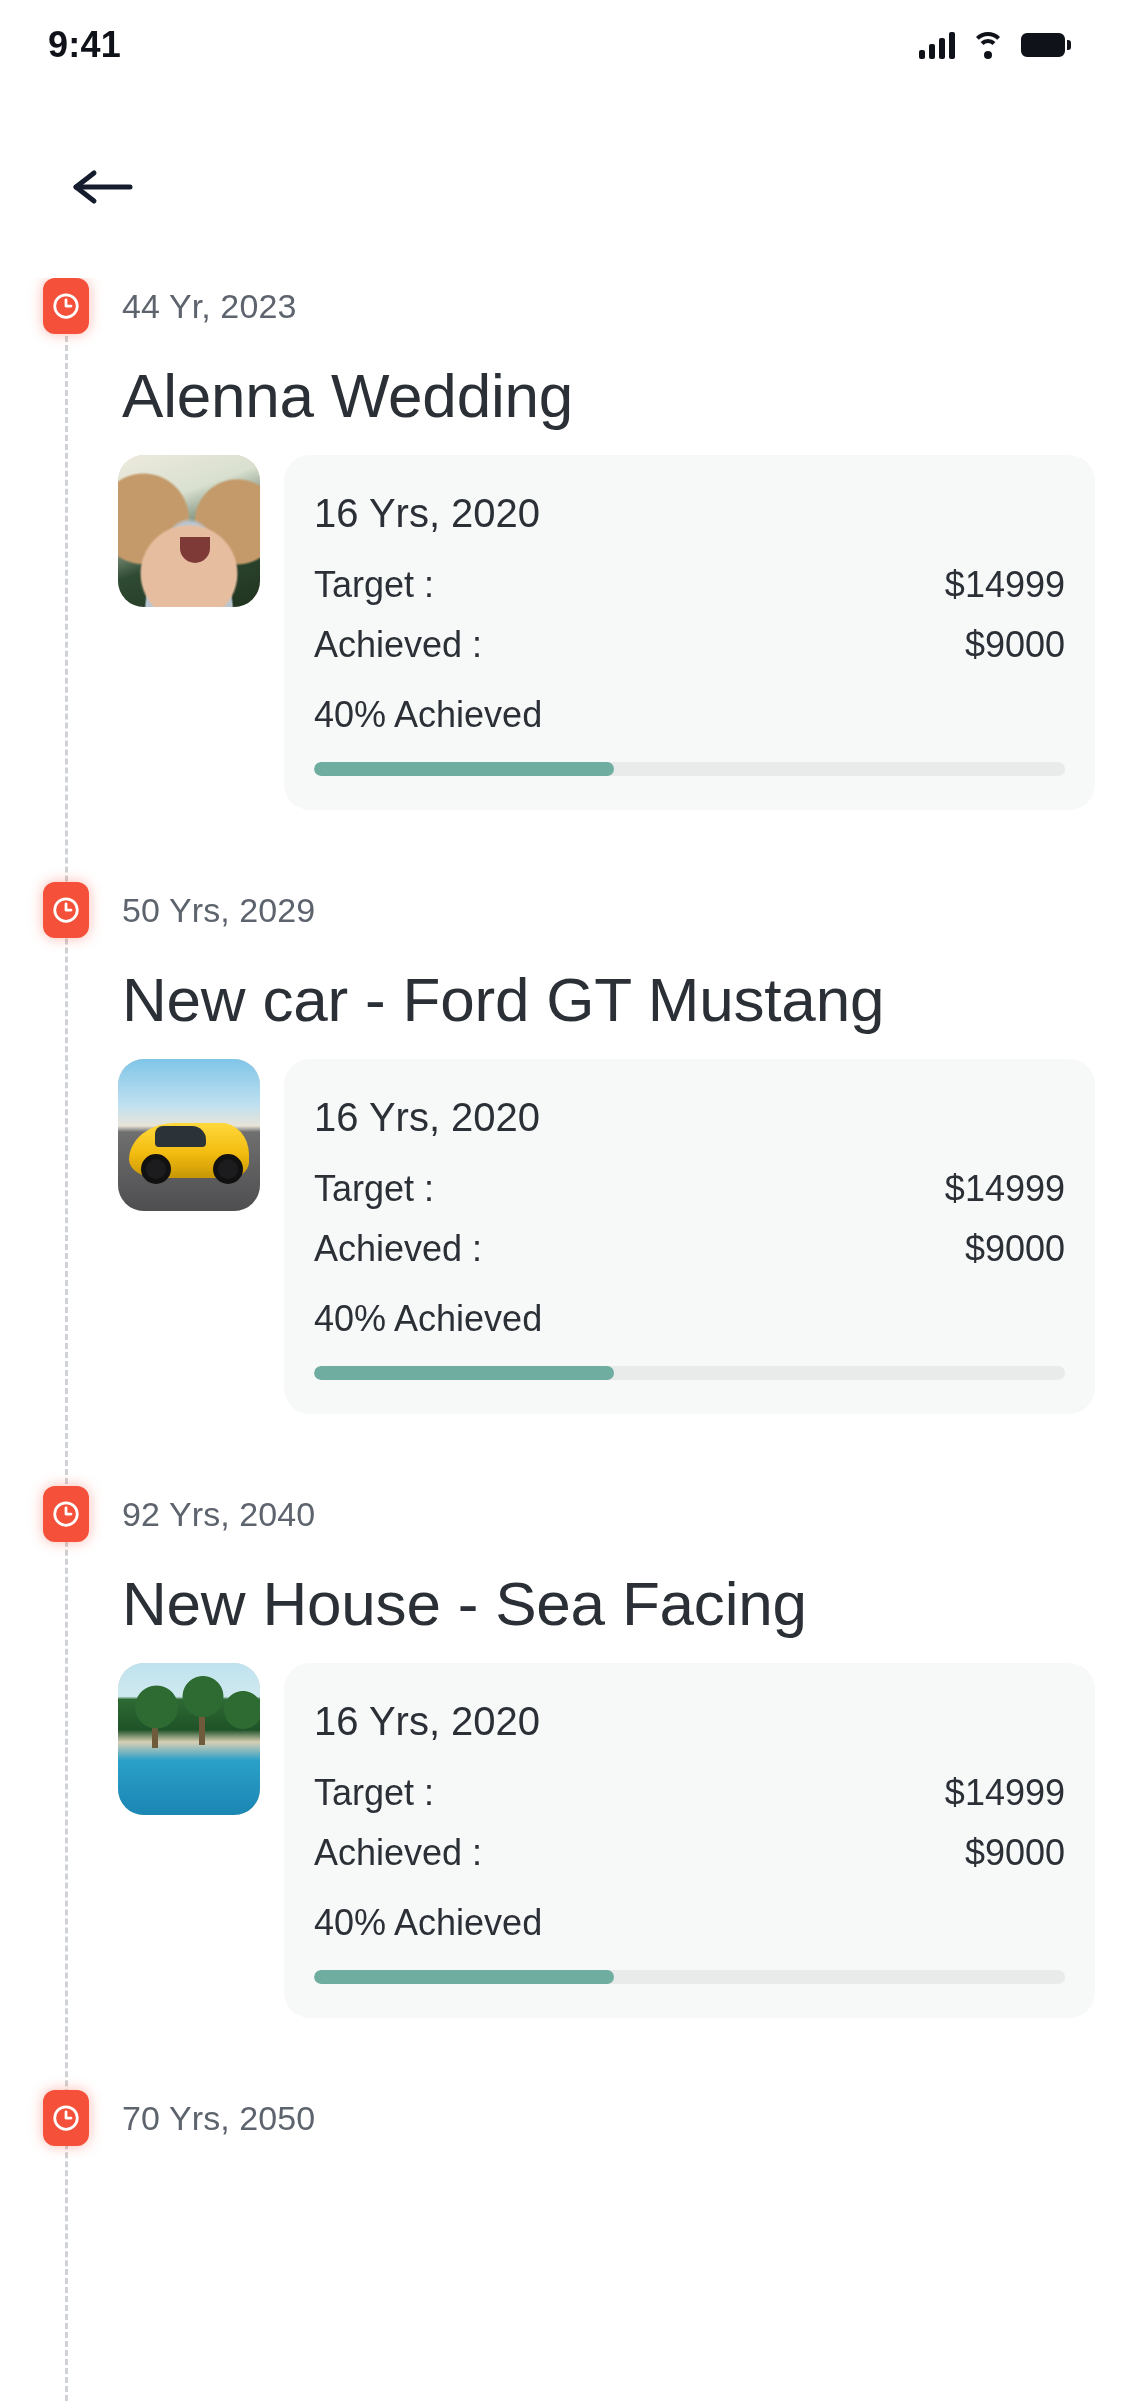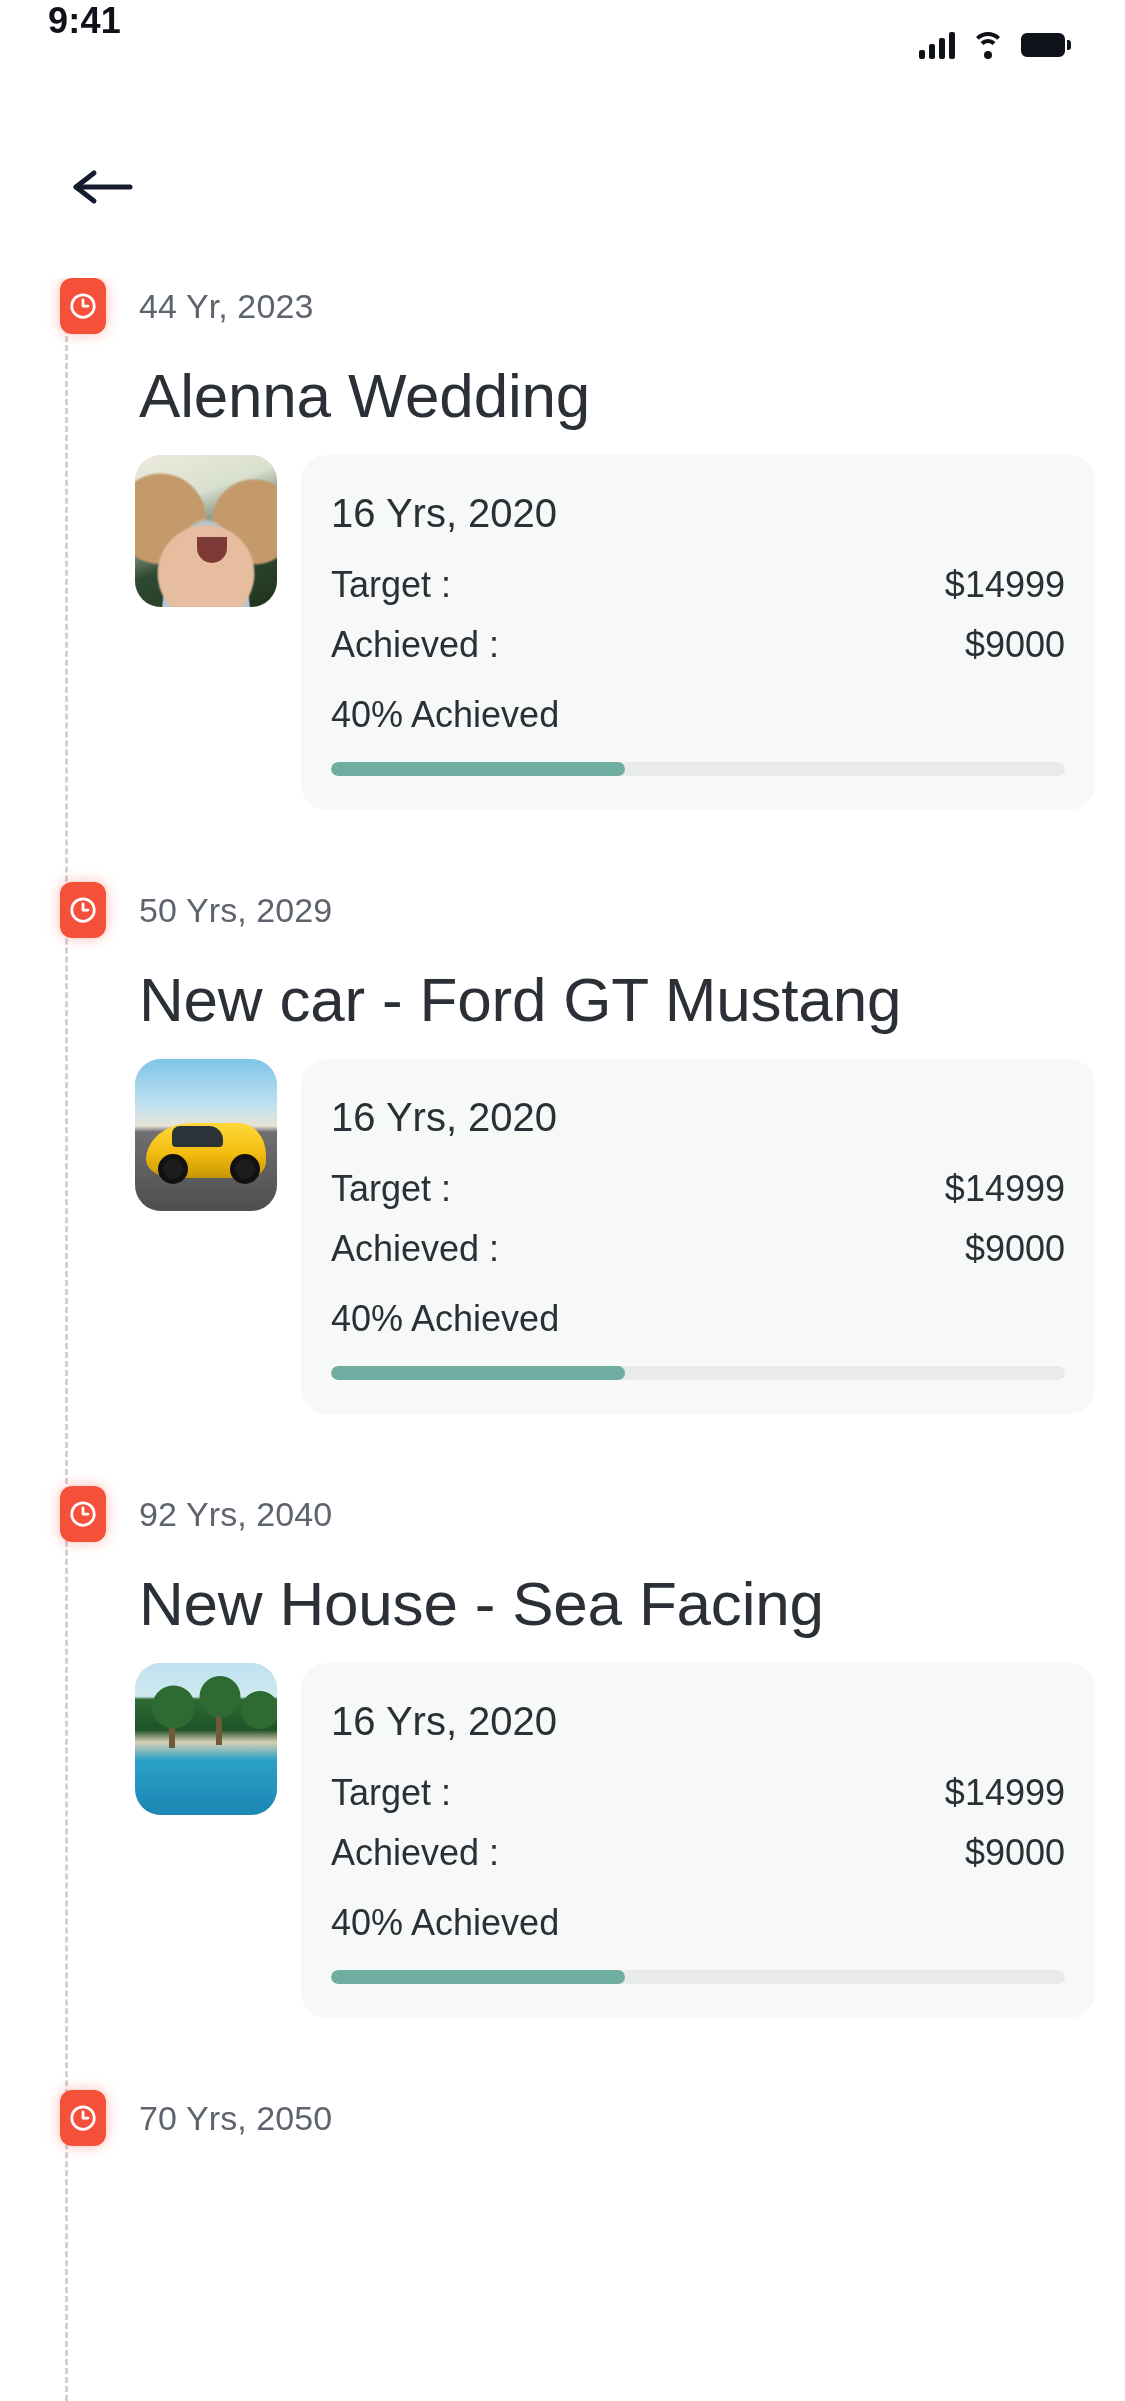--- a/index.html
+++ b/index.html
@@ -17,20 +17,21 @@
     background: #ffffff;
   }
 
   
   .status-bar {
     position: absolute;
     top: 0; left: 0;
     width: 1125px;
     height: 90px;
     display: flex;
+    align-items: center;
     justify-content: space-between;
     padding: 0 54px 0 48px;
   }
   .status-time {
     font-size: 36px;
     font-weight: 600;
     color: #10121a;
     letter-spacing: 0.2px;
   }
   .status-icons {
@@ -103,21 +104,20 @@
     letter-spacing: -0.3px;
   }
 
   
   .timeline {
     position: absolute;
     top: 278px; left: 0;
     width: 1125px;
     height: 2123px;
     overflow: hidden;
-    padding-left: 17px;
   }
   .rail {
     position: absolute;
     left: 65px;
     top: 40px;
     bottom: 0;
     width: 0;
     border-left: 3px dashed #cfd2d6;
   }
   .entry { position: relative; }

